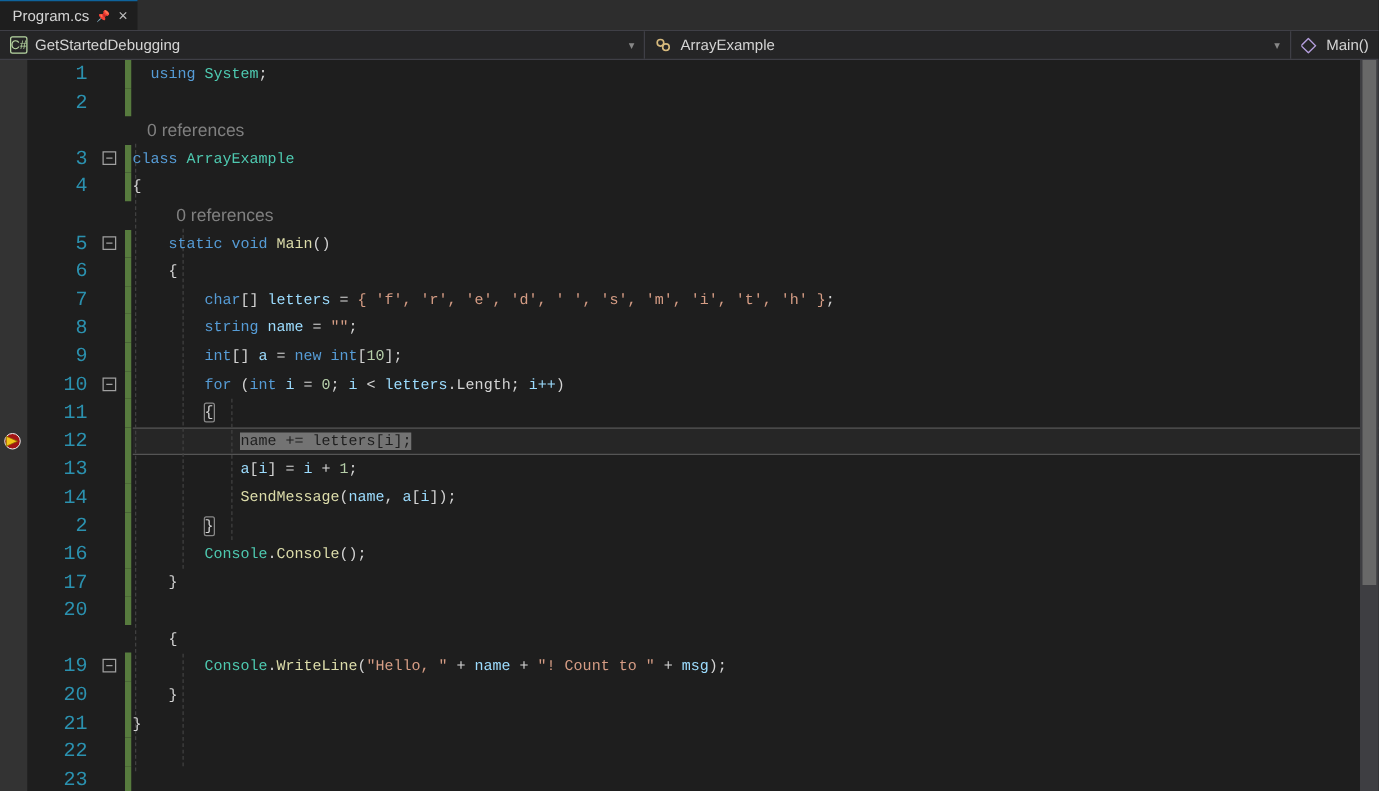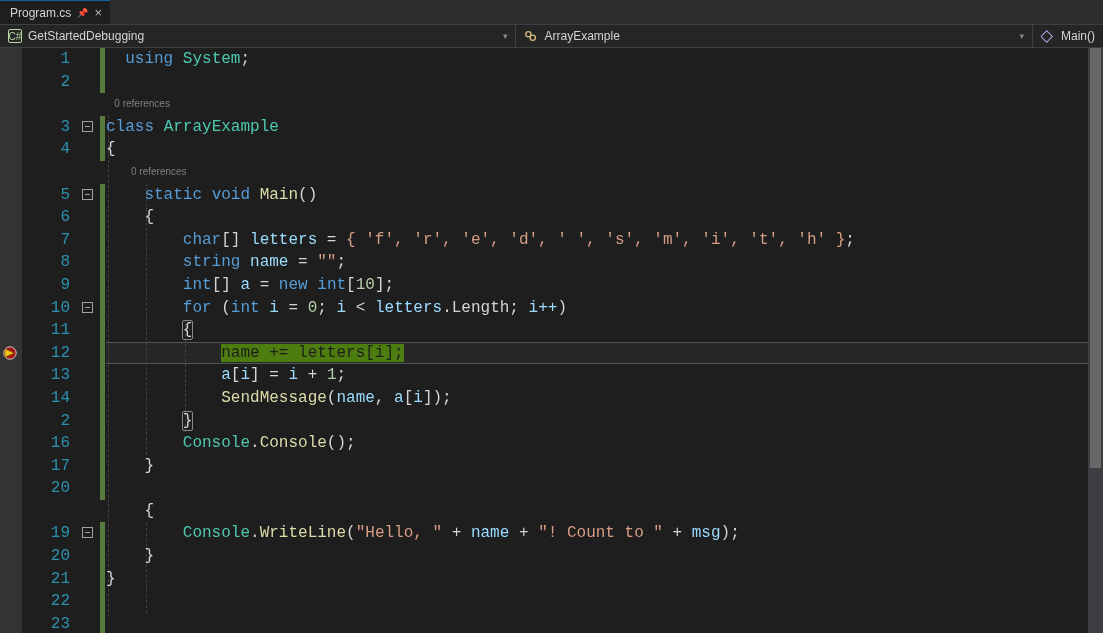--- a/index.html
+++ b/index.html
@@ -87,28 +87,28 @@
   }
   .code-col{
     flex:1;
     background:#1e1e1e;
     position:relative;
     overflow:hidden;
   }
   .line{
     height:22.6px;
     line-height:22.6px;
-    font-size:16px;
+    font-size:12px;
     white-space:pre;
     position:relative;
   }
   .ref-line{
     height:22.6px;
     line-height:22.6px;
-    font-size:10px;
+    font-size:14px;
     color:#808080;
     white-space:pre;
     font-family:'Segoe UI',Tahoma,sans-serif;
   }
   .ln{color:#2b91af;height:22.6px;line-height:22.6px;font-size:16px}
   .ln.ref{color:transparent}
   .fold-box{
     display:inline-block;
     width:11px;height:11px;
     border:1px solid #a0a0a0;
@@ -136,21 +136,21 @@
   .current-line{
     position:absolute;
     left:0;right:0;
     height:22.6px;
     border-top:1px solid #555;
     border-bottom:1px solid #555;
     background:rgba(80,80,80,0.18);
     pointer-events:none;
   }
   .exec-hl{
-    background:#4d7c0f;
+    background:#737373;
     color:#1e1e1e;
     padding:0;
   }
   .bp-arrow{
     position:absolute;
     left:2px;
     width:16px;height:16px;
     top:3px;
   }
   .indent-guide{

